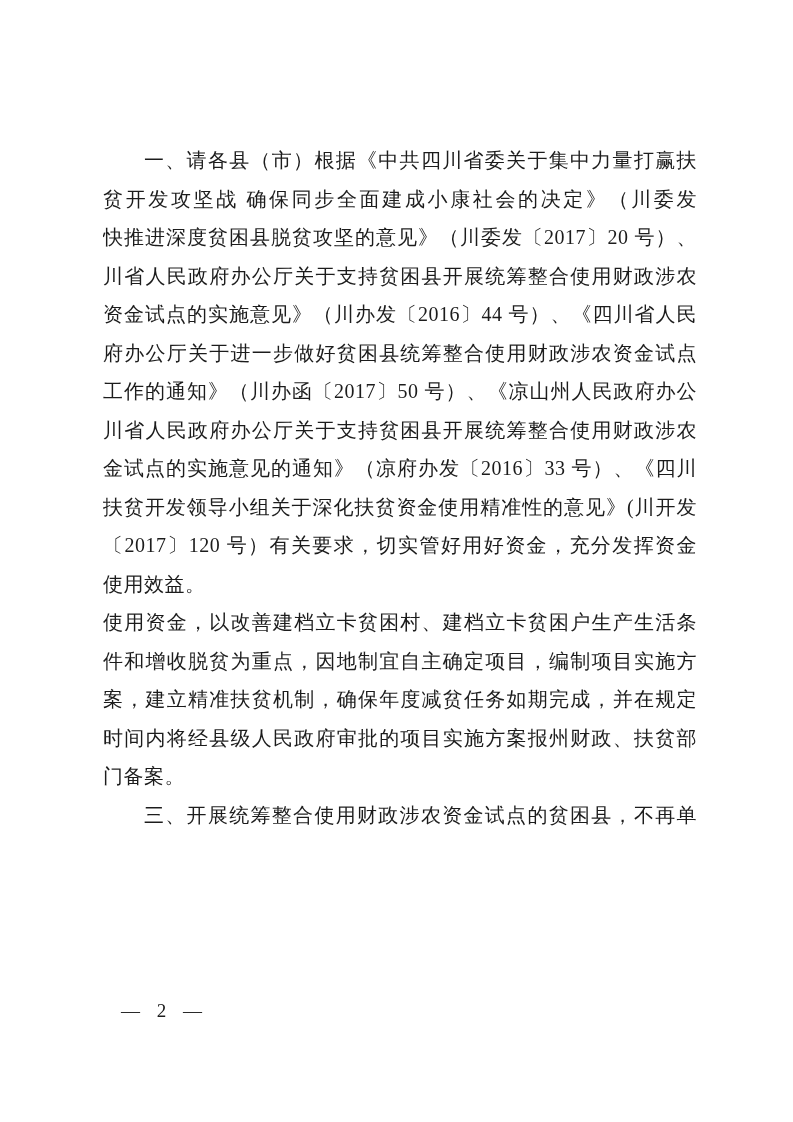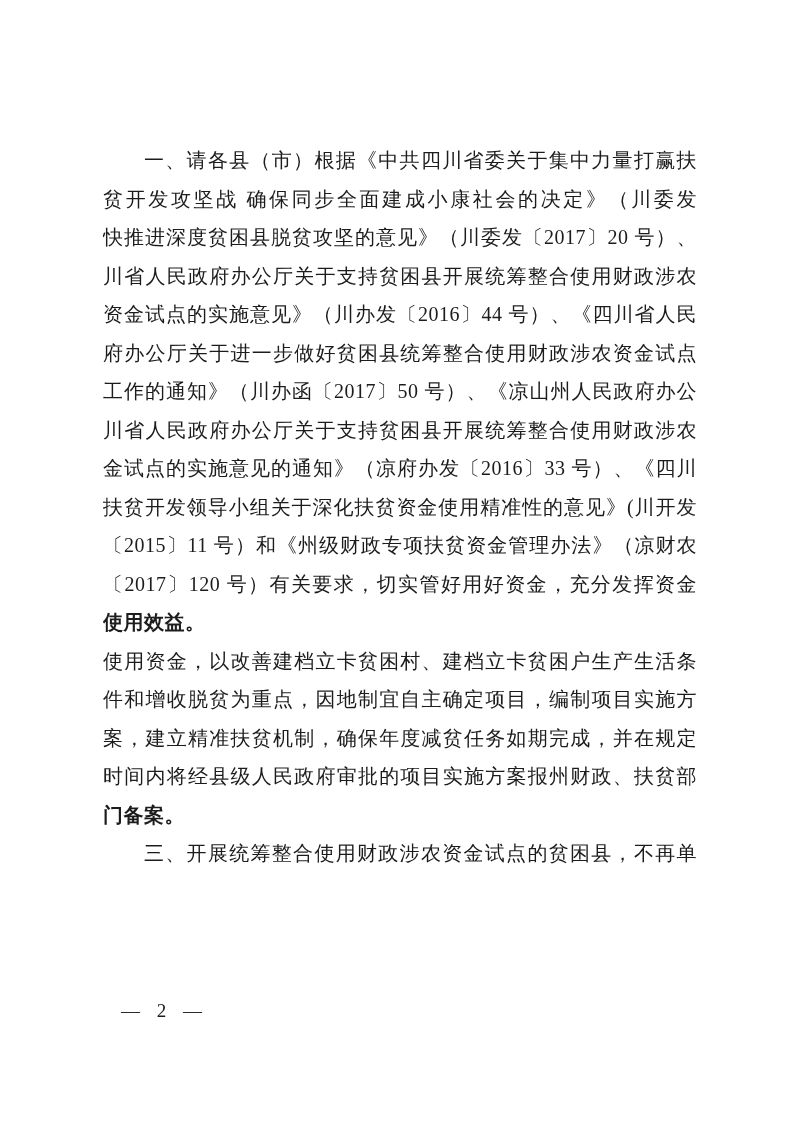--- a/index.html
+++ b/index.html
@@ -31,21 +31,20 @@
     text-align-last: justify;
     overflow: hidden;
     white-space: normal;
   }
   .line.para-start {
     text-indent: 41px;
   }
   .line.para-end {
     text-align: right;
     text-align-last: left;
-    font-weight: bold;
   }
   .page-number {
     position: absolute;
     left: 121px;
     top: 996px;
     font-size: 19px;
     letter-spacing: 6px;
     line-height: 30px;
     color: #1c1c1c;
   }
@@ -58,21 +57,20 @@
     <div class="line para-start">一、请各县（市）根据《中共四川省委关于集中力量打赢扶</div>
     <div class="line">贫开发攻坚战 确保同步全面建成小康社会的决定》（川委发</div>
     <div class="line">快推进深度贫困县脱贫攻坚的意见》（川委发〔2017〕20 号）、《四</div>
     <div class="line">川省人民政府办公厅关于支持贫困县开展统筹整合使用财政涉农</div>
     <div class="line">资金试点的实施意见》（川办发〔2016〕44 号）、《四川省人民政</div>
     <div class="line">府办公厅关于进一步做好贫困县统筹整合使用财政涉农资金试点</div>
     <div class="line">工作的通知》（川办函〔2017〕50 号）、《凉山州人民政府办公室</div>
     <div class="line">川省人民政府办公厅关于支持贫困县开展统筹整合使用财政涉农</div>
     <div class="line">金试点的实施意见的通知》（凉府办发〔2016〕33 号）、《四川省</div>
     <div class="line">扶贫开发领导小组关于深化扶贫资金使用精准性的意见》(川开发</div>
-    <div class="line">〔2015〕11 号）和《州级财政专项扶贫资金管理办法》（凉财农</div>
     <div class="line">〔2017〕120 号）有关要求，切实管好用好资金，充分发挥资金</div>
     <div class="line para-end">使用效益。</div>
     <div class="line">使用资金，以改善建档立卡贫困村、建档立卡贫困户生产生活条</div>
     <div class="line">件和增收脱贫为重点，因地制宜自主确定项目，编制项目实施方</div>
     <div class="line">案，建立精准扶贫机制，确保年度减贫任务如期完成，并在规定</div>
     <div class="line">时间内将经县级人民政府审批的项目实施方案报州财政、扶贫部</div>
     <div class="line para-end">门备案。</div>
     <div class="line para-start">三、开展统筹整合使用财政涉农资金试点的贫困县，不再单</div>
   </div>
   <div class="page-number">— 2 —</div>

